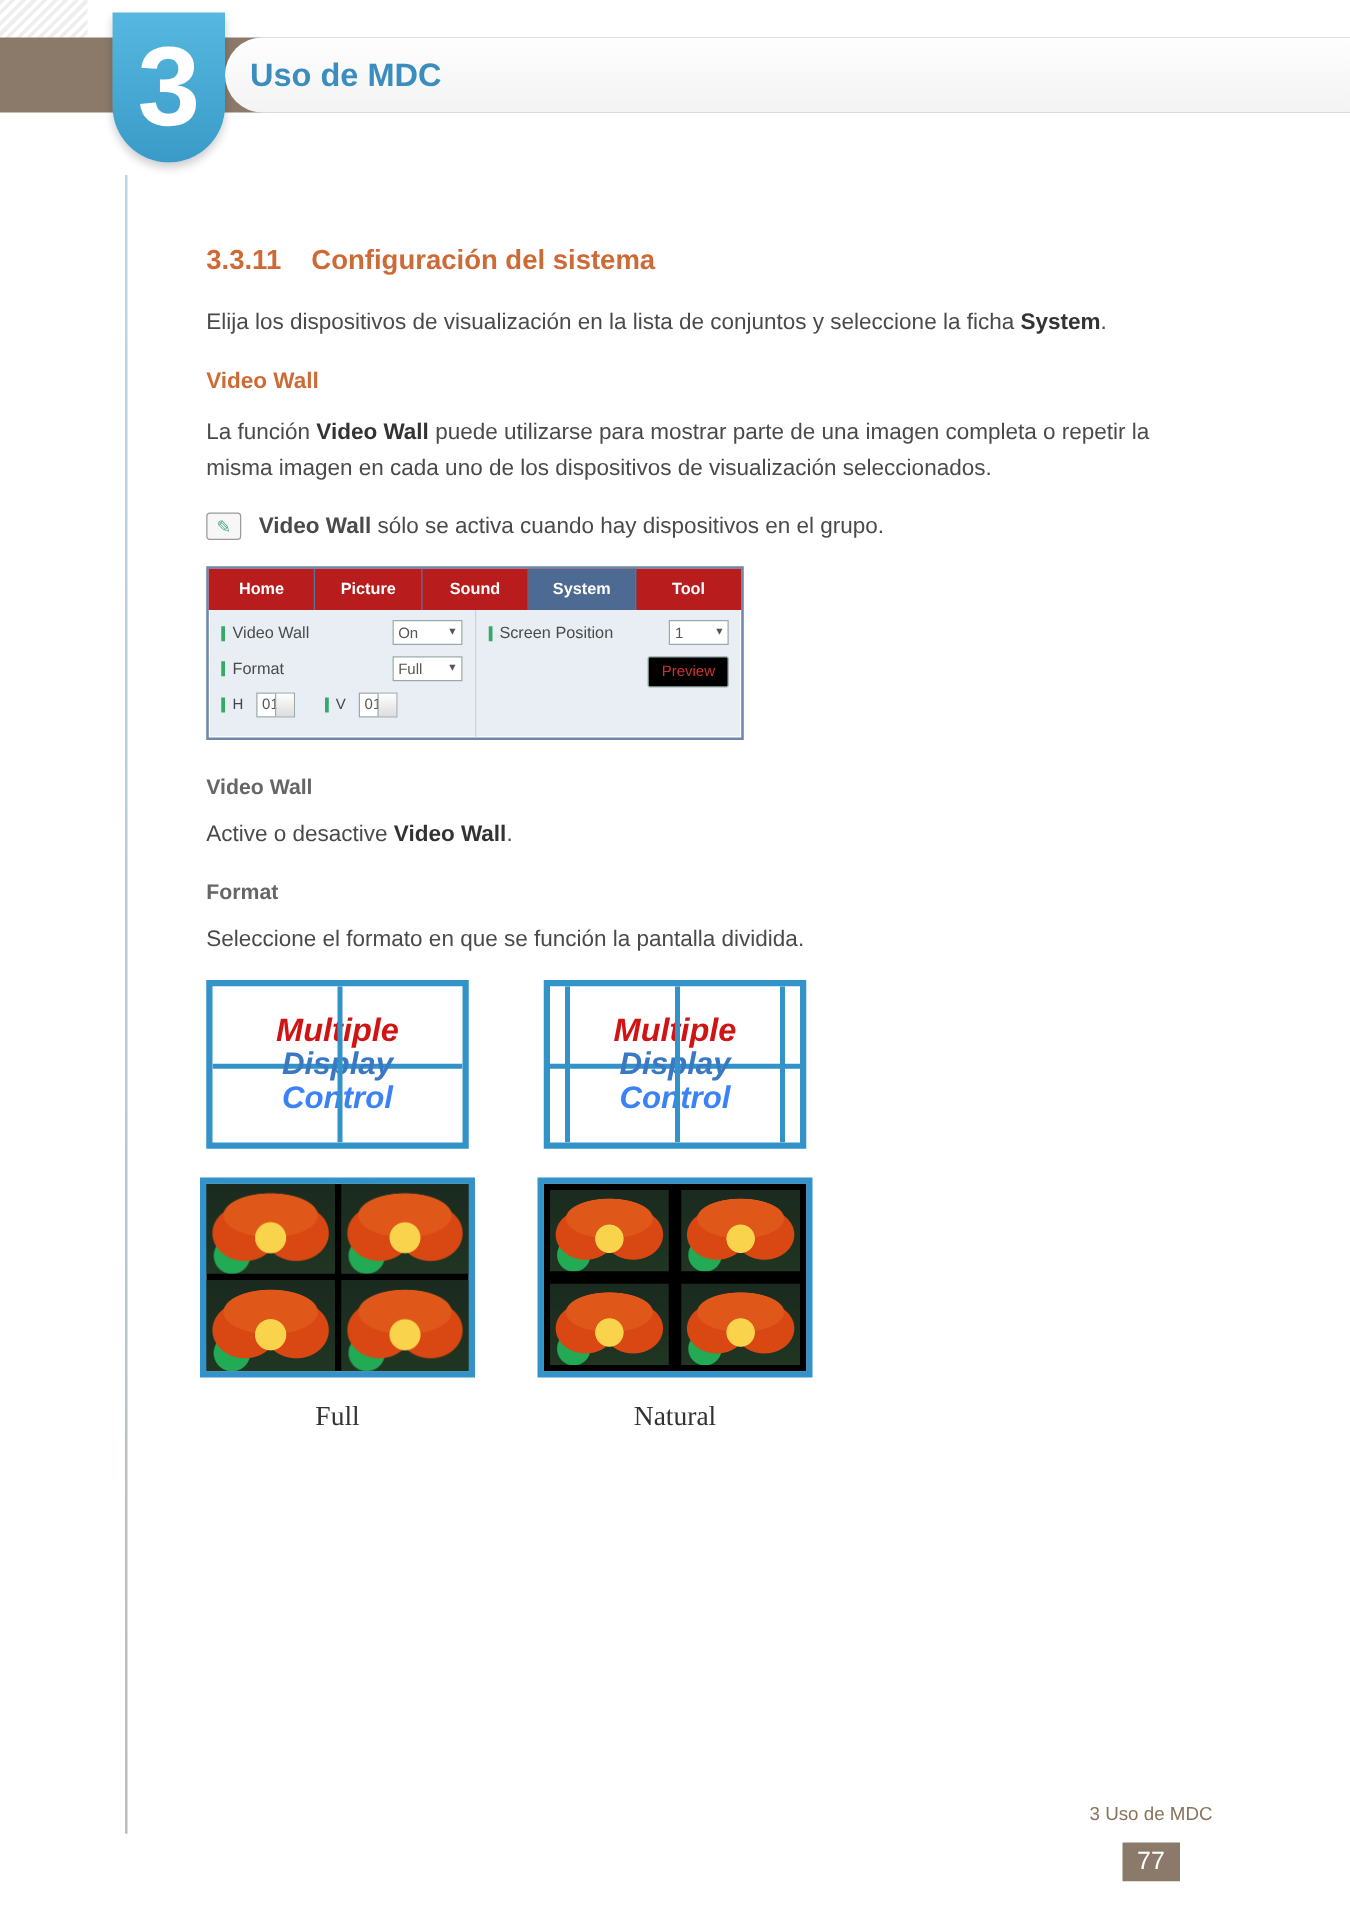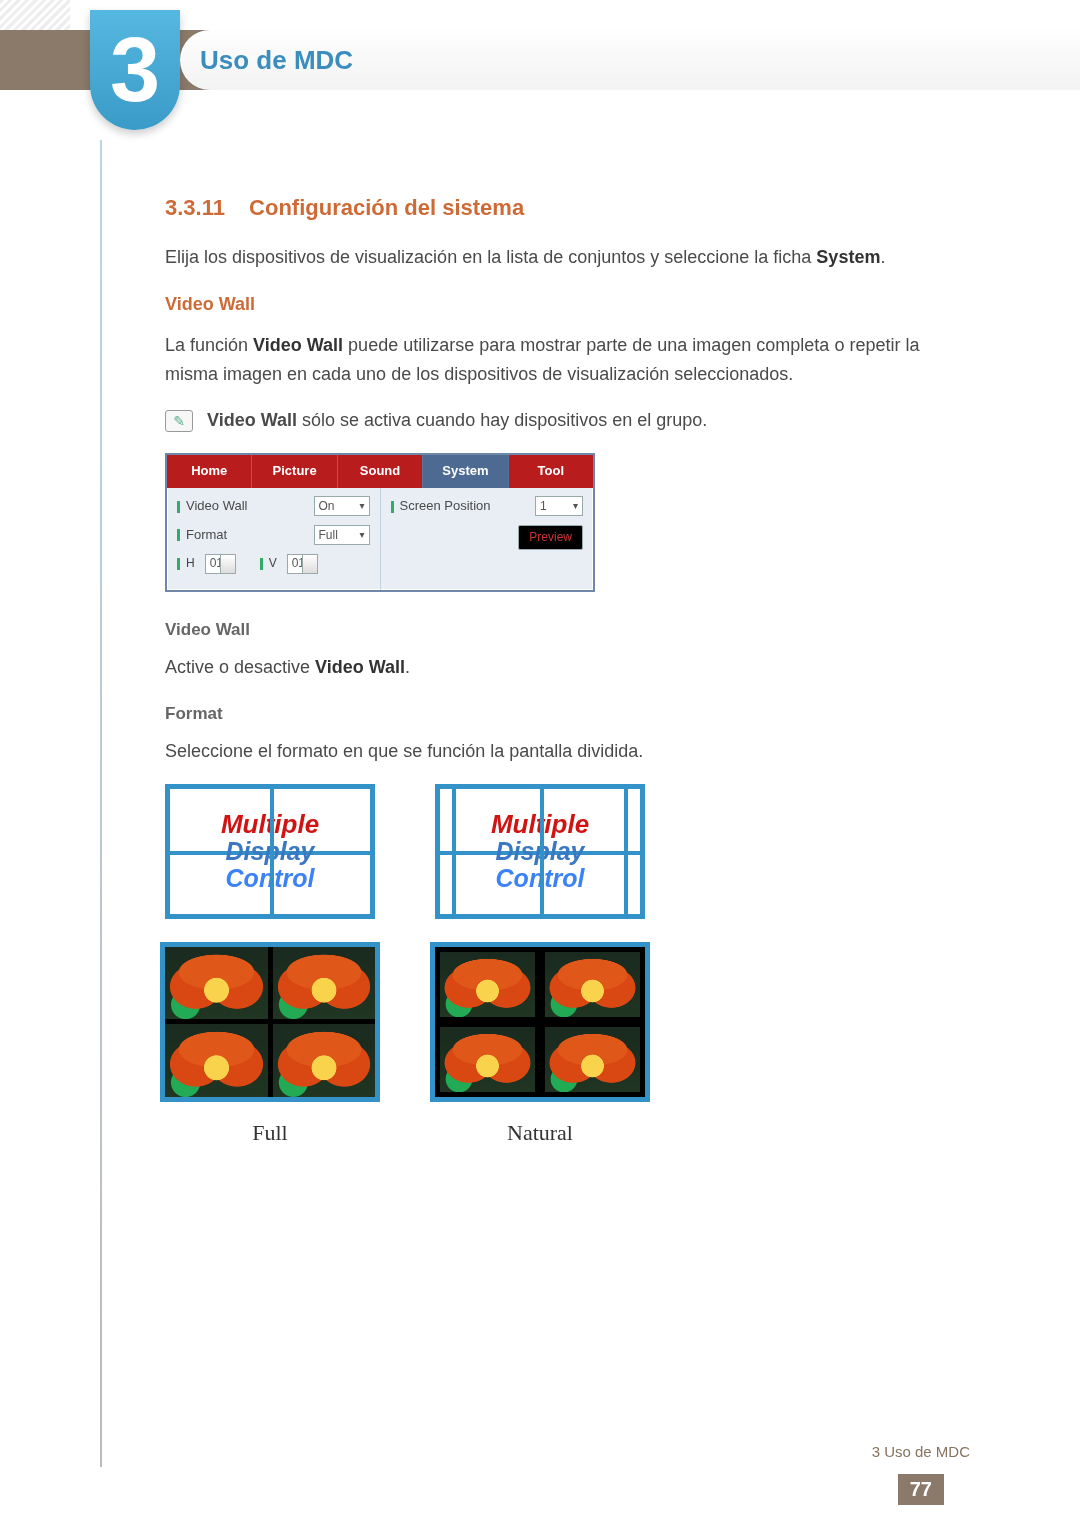--- a/index.html
+++ b/index.html
@@ -151,21 +151,21 @@
   .fmt-caption {
     font-family: Georgia, "Times New Roman", serif;
     font-size:22px; color:#333; margin-top:18px;
   }
   .footer {
     position:absolute; bottom:22px; right:110px;
     display:flex; align-items:center; gap:14px;
     color:#88735d; font-size:15px;flex-direction:column;
   }
   .footer .pagebox {
-    background:#8b7a6a; color:#fff; font-weight:bold;
+    background:#8b7a6a; color:#fff; font-weight:normal;
     padding:4px 12px; font-size:20px;
   }
 </style>
 </head>
 <body>
 
 <div class="top-stripe"></div>
 <div class="top-band"></div>
 <div class="chapter-badge">3</div>
 <div class="page-title">Uso de MDC</div>

